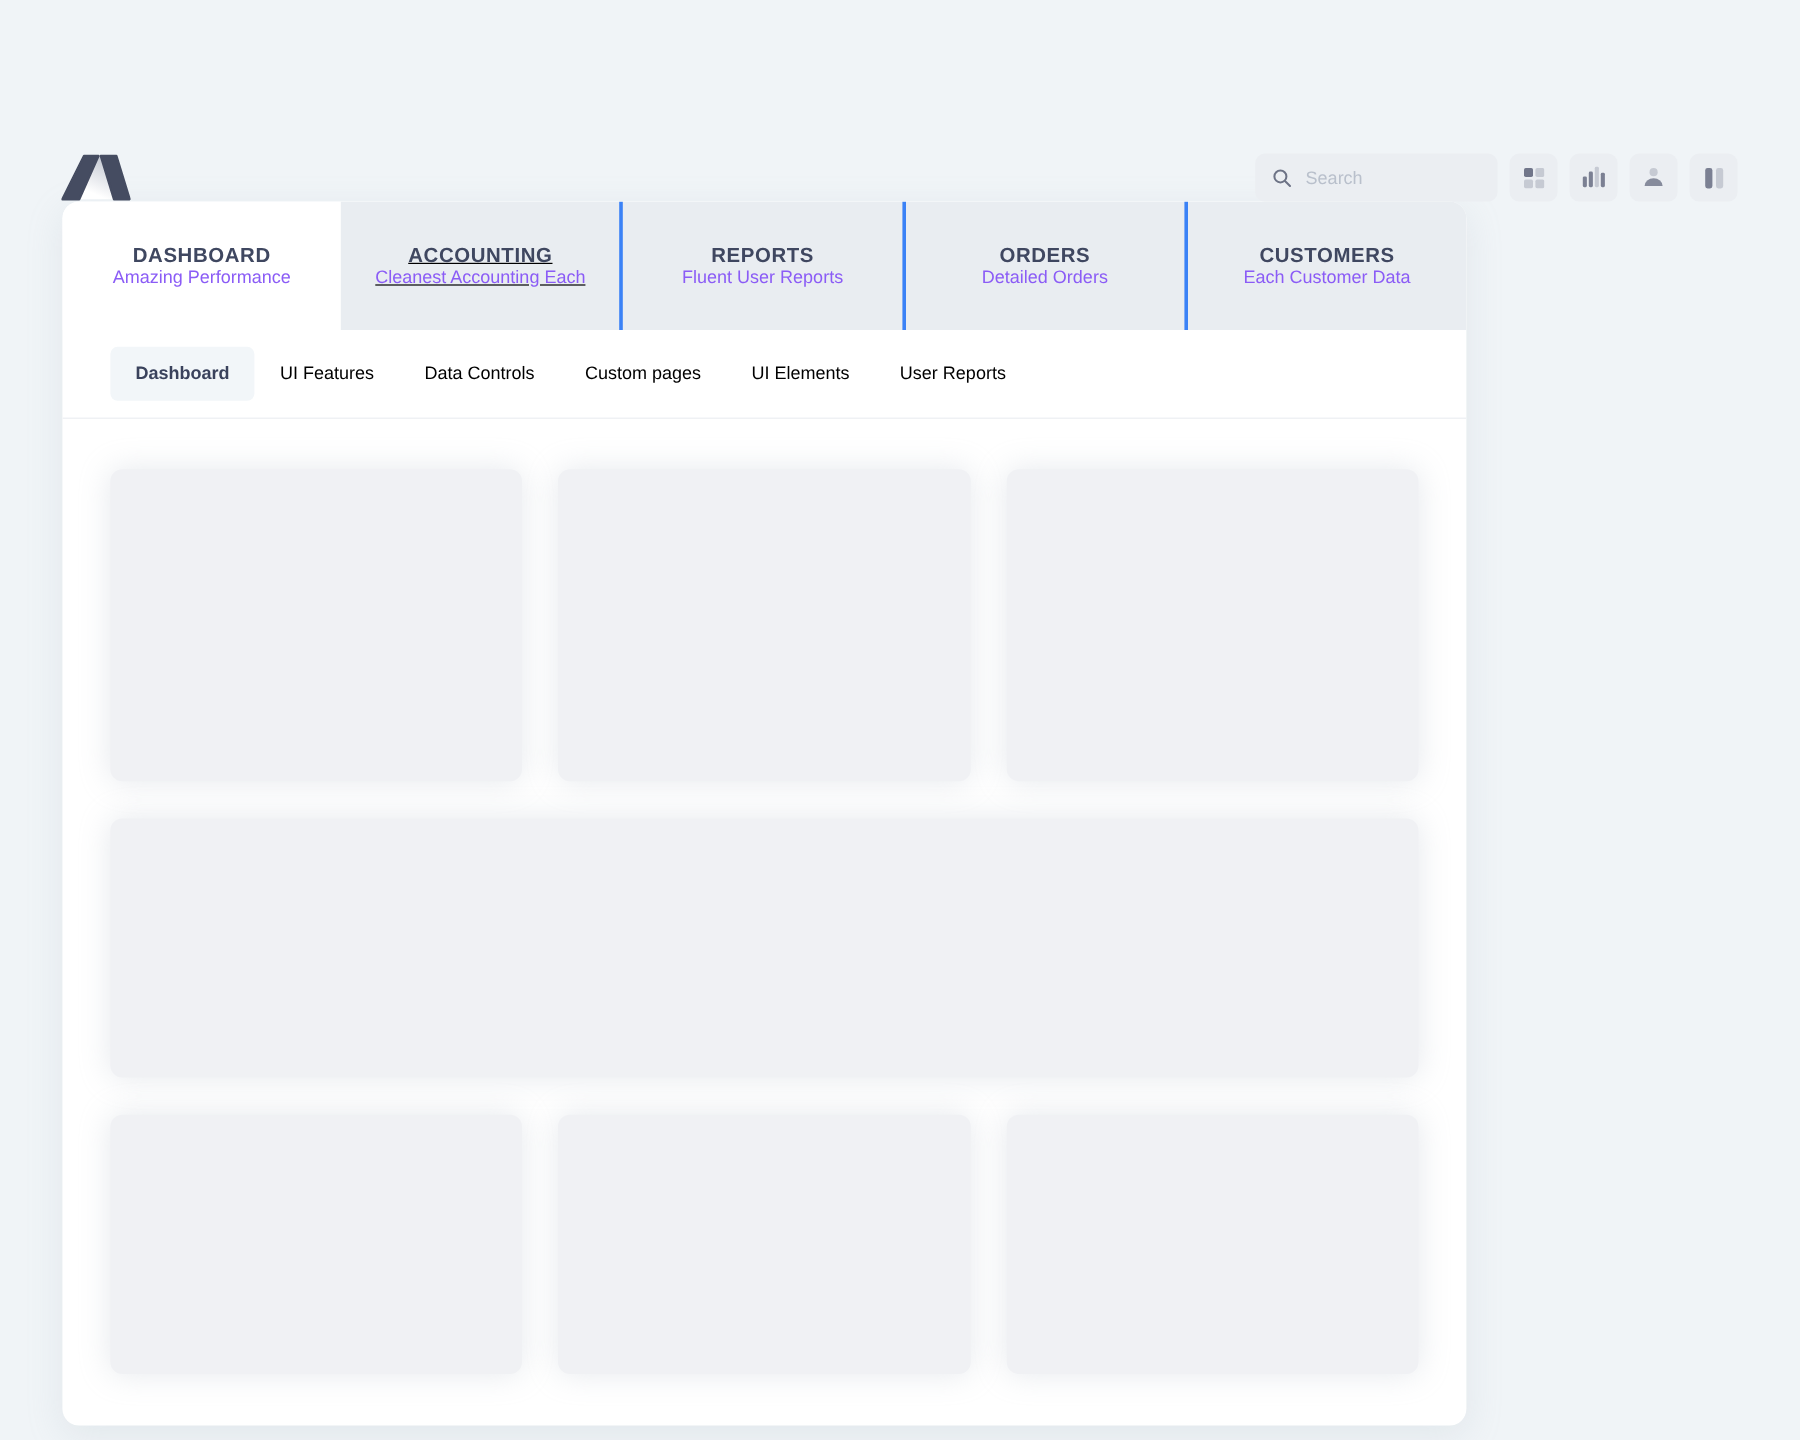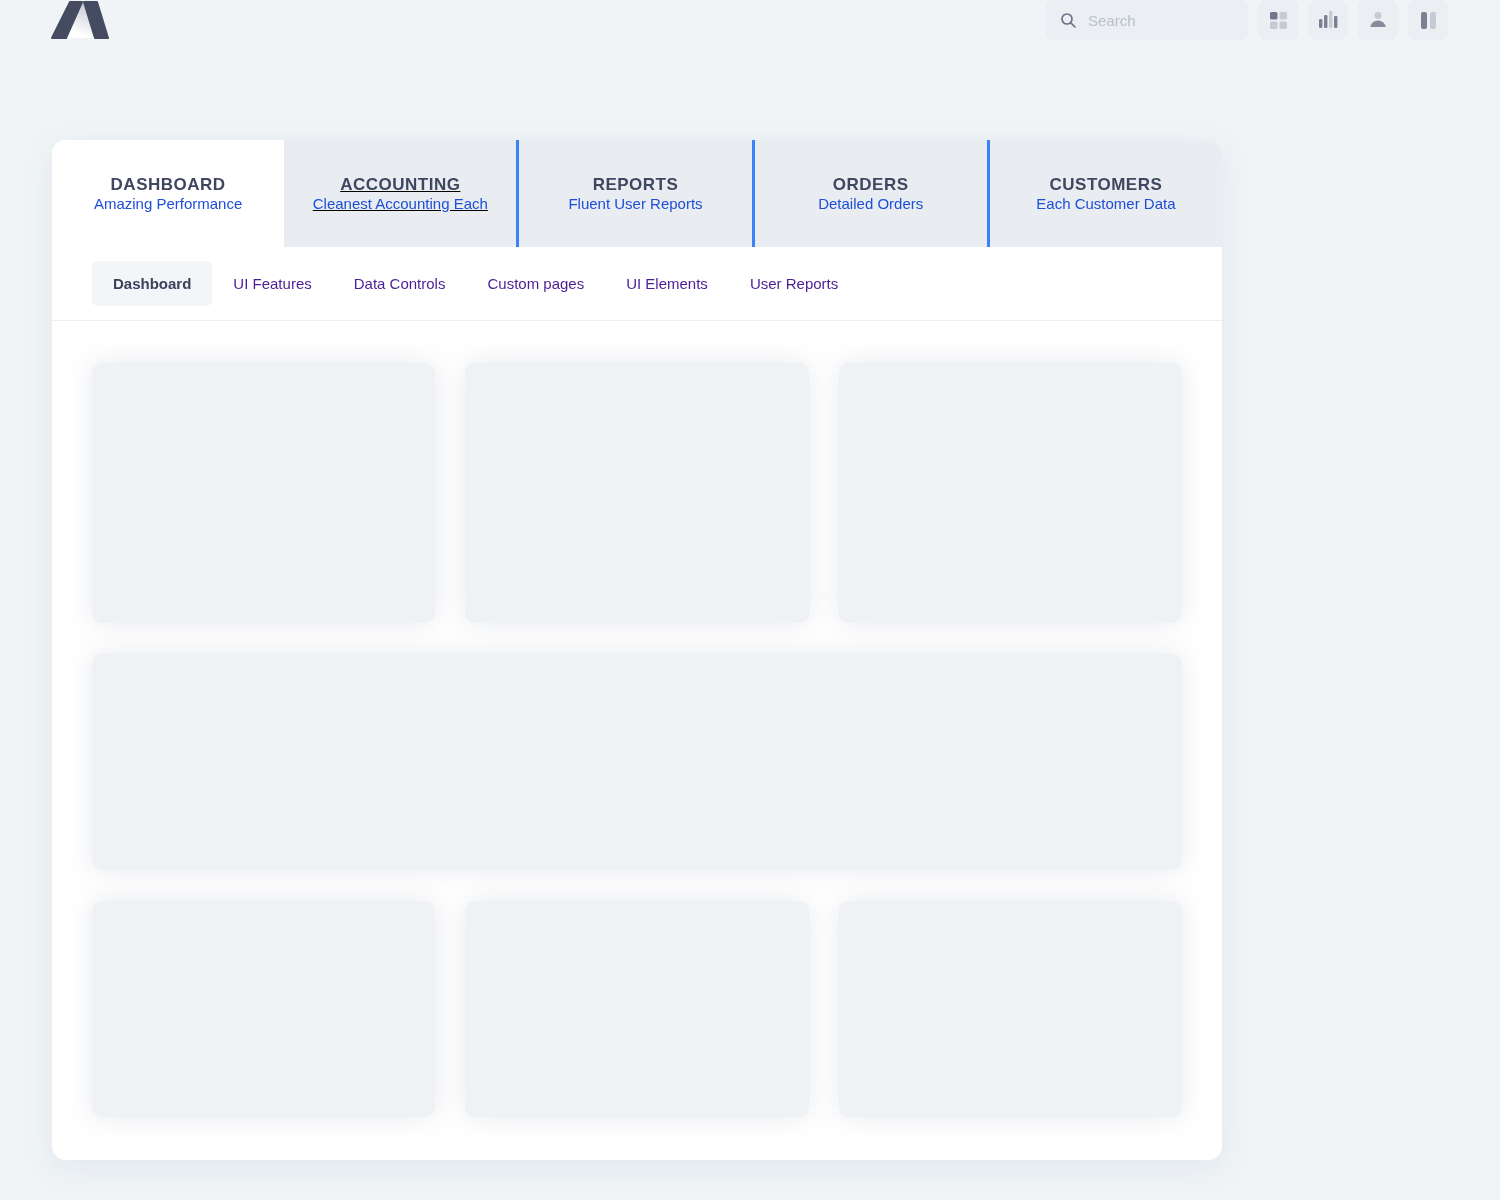--- a/index.html
+++ b/index.html
@@ -7,22 +7,23 @@
   body {
     background:#f0f4f7;
     font-family:"Liberation Sans", sans-serif;
     overflow:hidden;
   }
 
   
   .header {
     height:140px;
     display:flex;
-    align-items:flex-start;
+    align-items:flex-end;
     padding:0 52px 0 51px;
+    margin-top:28px;
   }
   .logo { width:58px; height:40px; display:block; }
   .header-right {
     margin-left:auto;
     display:flex;
     align-items:center;
     gap:10px;
   }
   .search-box {
     width:202px; height:40px;
@@ -64,30 +65,30 @@
     justify-content:center; align-items:center;
     cursor:pointer;
   }
   .tab + .tab { border-left:3px solid #3b82f6; }
   .tab.active { background:#ffffff; border-left:none; }
   .tab.active + .tab { border-left:none;text-decoration:underline; }
   .tab-title {
     font-size:17px; font-weight:bold;
     color:#3f4760; letter-spacing:0.5px;
   }
-  .tab-sub { font-size:15px; color:#1d4ed8; margin-top:0; }
+  .tab-sub { font-size:15px; color:#8b5cf6; margin-top:0; }
 
   
   .subnav {
     display:flex; align-items:center;
     padding:14px 40px;
     border-bottom:1px solid #eceef2;
   }
   .subnav-item {
-    font-size:15px; color:#4c1d95;
+    font-size:15px; color:#000000;
     padding:14px 21px;
     border-radius:6px;
     cursor:pointer;
     white-space:nowrap;
   }
   .subnav-item.active {
     background:#f2f6f9;
     color:#3a425c;
     font-weight:600;
   }

